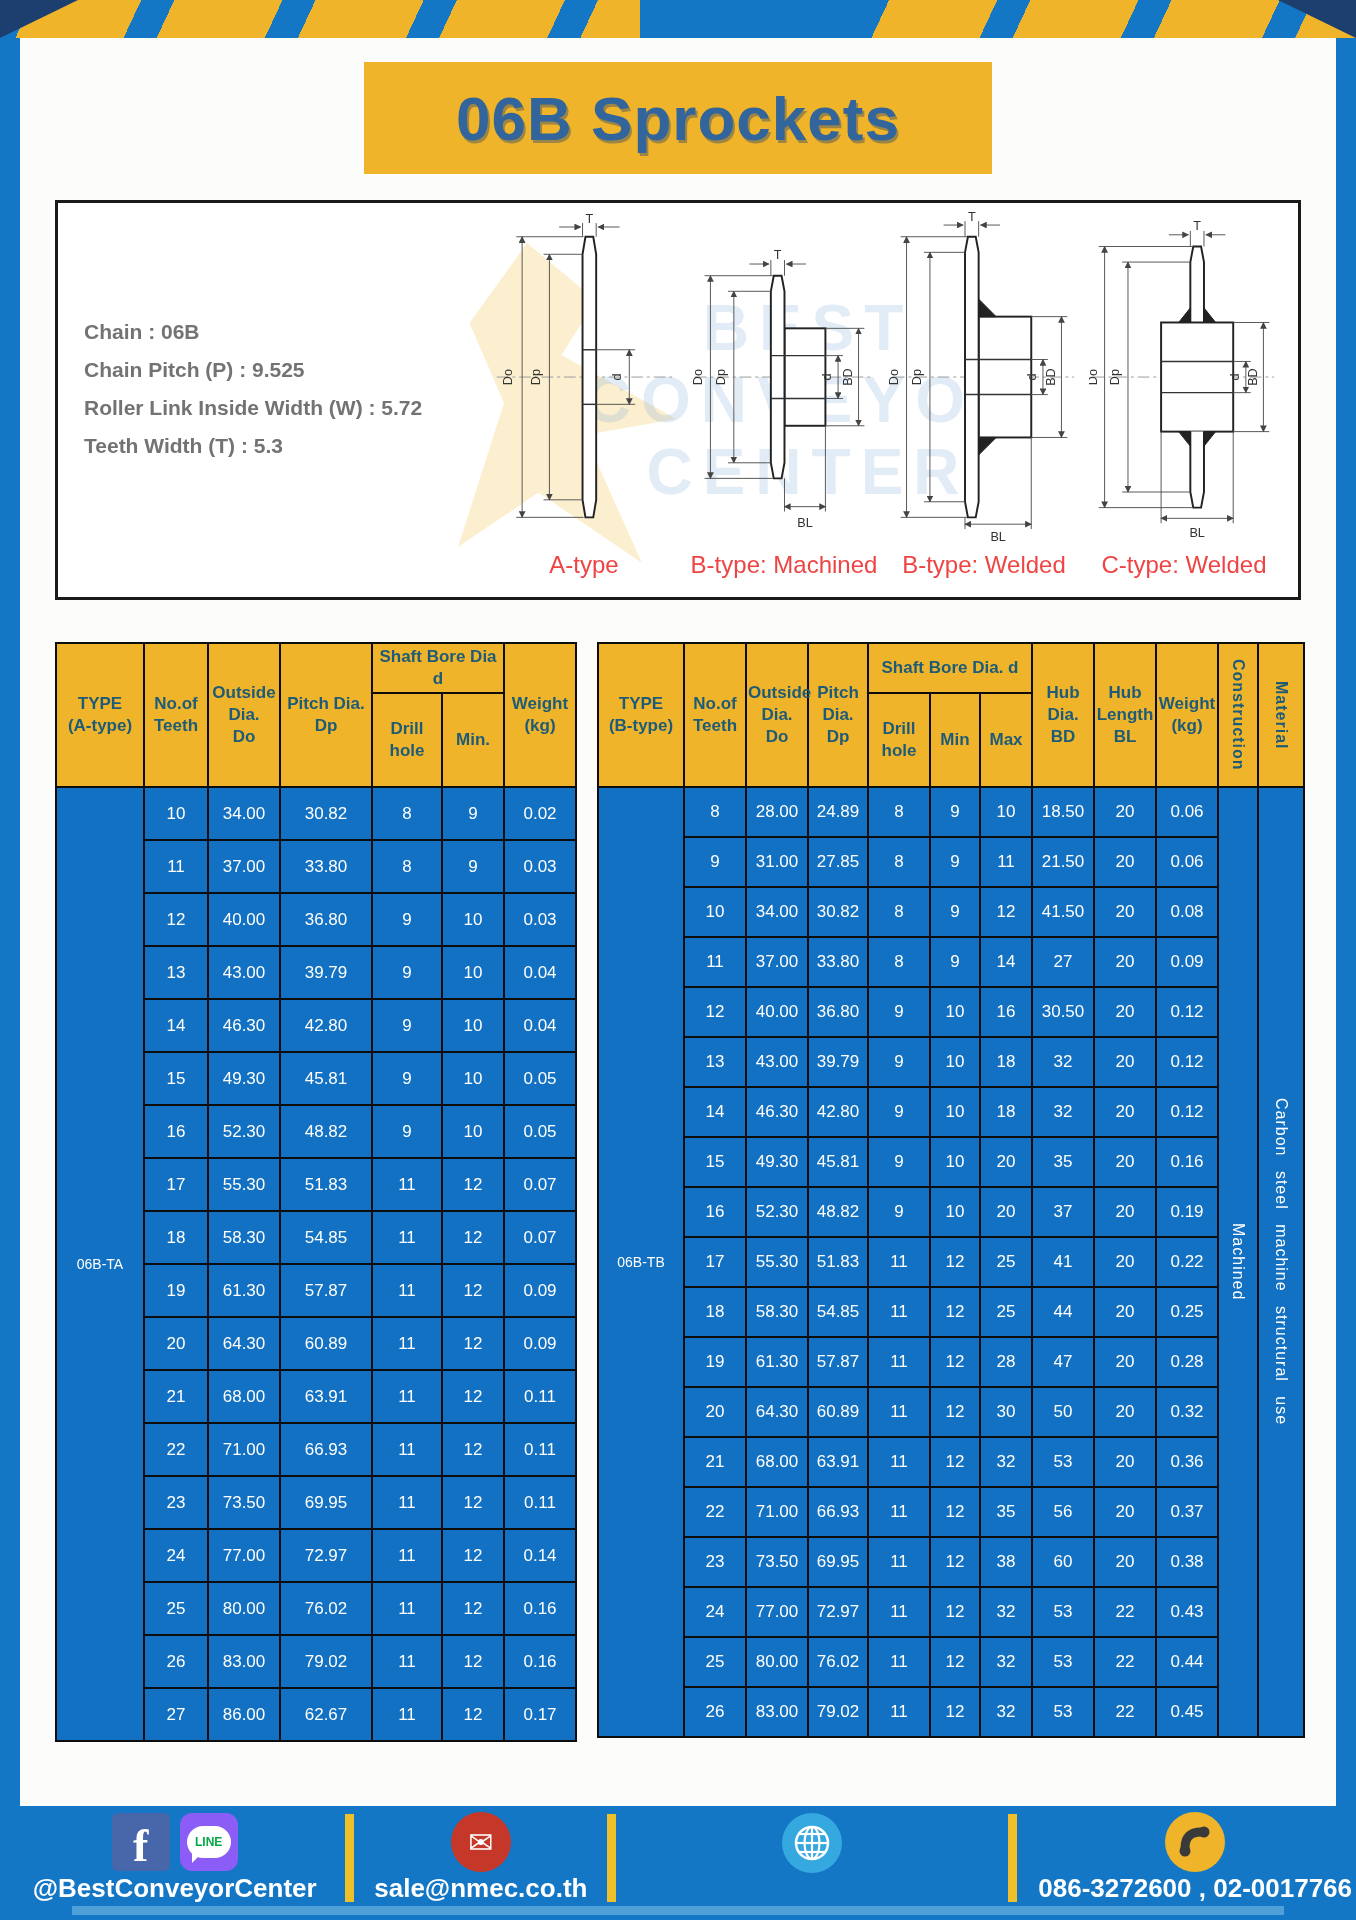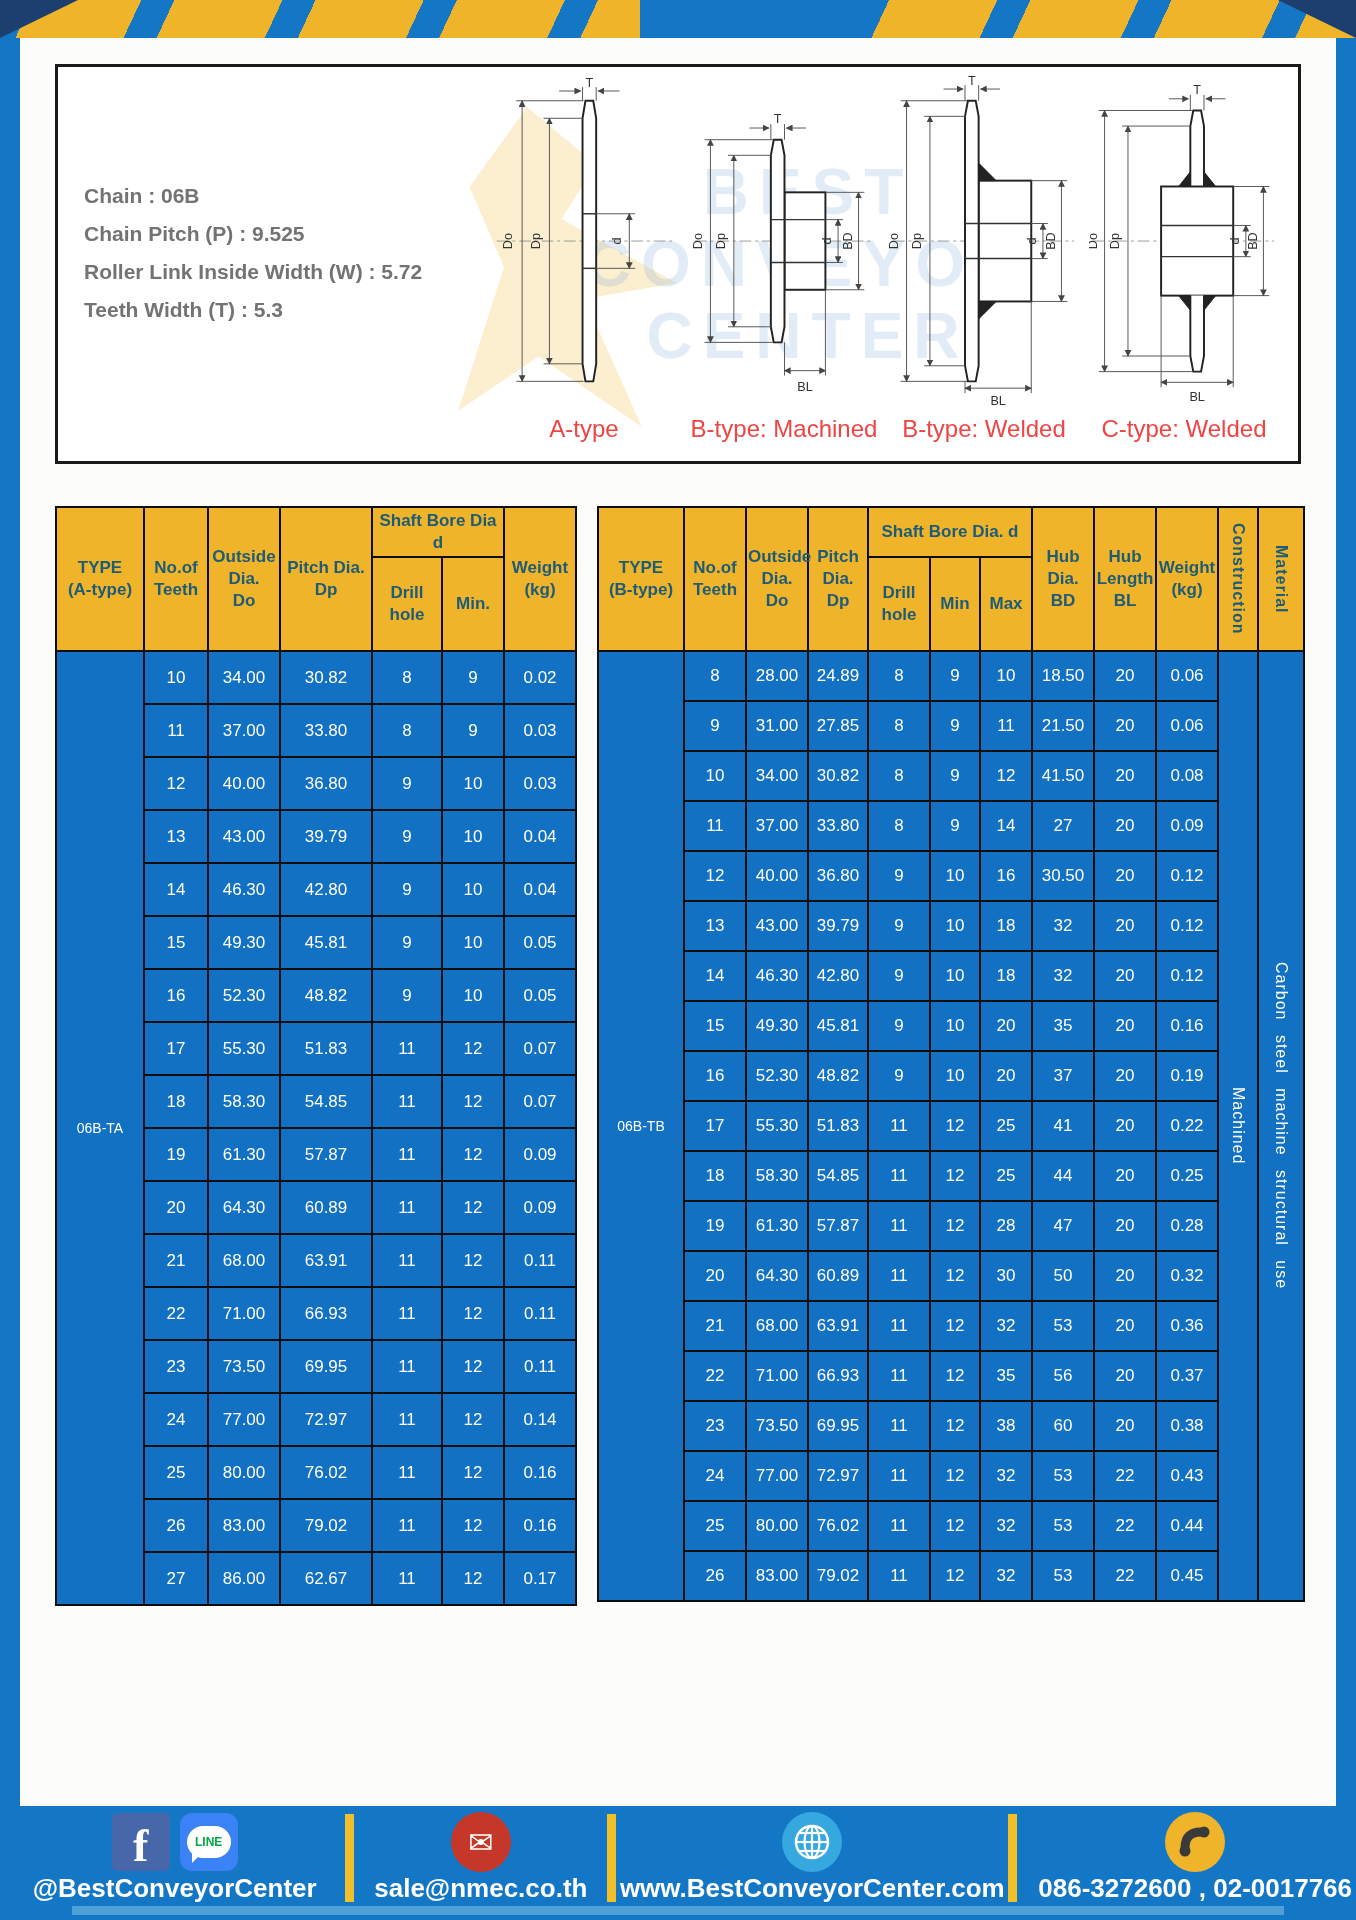--- a/index.html
+++ b/index.html
@@ -72,21 +72,21 @@
   .f-section { display:flex; flex-direction:column; align-items:center;
                justify-content:flex-start; padding-top:2px; }
   .f-1{flex:27;} .f-2{flex:20;} .f-3{flex:31;} .f-4{flex:22;margin-left:21px;}
   .f-divider { width:9px; background:#F0C02A; margin:4px 0 2px; }
   .f-icons { display:flex; gap:10px; height:62px; align-items:center; }
   .f-text { font-size:26px; font-weight:bold; color:#fff; margin-top:1px; white-space:nowrap; }
   .icon-fb { width:58px; height:58px; background:#4867AA; border-radius:6px;
              color:#fff; font-family:"Liberation Serif",serif; font-weight:bold;
              font-size:46px; display:flex; align-items:flex-end; justify-content:center;
              line-height:50px; overflow:hidden; }
-  .icon-line { width:58px; height:58px; background:#3b82f6; border-radius:12px;
+  .icon-line { width:58px; height:58px; background:#8b5cf6; border-radius:12px;
                display:flex; align-items:center; justify-content:center; position:relative; }
   .icon-line .bubble { width:44px; height:32px; background:#fff; border-radius:16px;
                display:flex; align-items:center; justify-content:center;
                font-size:12px; font-weight:bold; color:#06A848; }
   .icon-line .tail { position:absolute; left:12px; bottom:8px; width:0; height:0;
                border-top:9px solid #fff; border-right:9px solid transparent; }
   .icon-mail { width:60px; height:60px; background:#C53728; border-radius:50%;
                display:flex; align-items:center; justify-content:center;
                color:#fff; font-size:30px; }
   .icon-globe { width:60px; height:60px; background:#35A8E0; border-radius:50%;
@@ -99,20 +99,21 @@
 </head>
 <body>
 
 <div class="stripes left"></div>
 <div class="stripes right"></div>
 <div class="corner-navy left"></div>
 <div class="corner-navy right"></div>
 
 <div class="sheet">
 
+  <div class="title-banner">06B Sprockets</div>
 
   <div class="diagram-box">
     <div class="wm-bird"></div>
     <div class="watermark">
       <div>BEST</div>
       <div>CONVEYOR</div>
       <div>CENTER</div>
     </div>
 
     <div class="specs">
@@ -741,21 +742,20 @@
         <svg width="42" height="42" viewBox="0 0 42 42">
           <circle cx="21" cy="21" r="16" fill="none" stroke="#fff" stroke-width="2.5"></circle>
           <ellipse cx="21" cy="21" rx="7.5" ry="16" fill="none" stroke="#fff" stroke-width="2.2"></ellipse>
           <line x1="5" y1="21" x2="37" y2="21" stroke="#fff" stroke-width="2.2"></line>
           <line x1="8" y1="12" x2="34" y2="12" stroke="#fff" stroke-width="2.2"></line>
           <line x1="8" y1="30" x2="34" y2="30" stroke="#fff" stroke-width="2.2"></line>
           <line x1="21" y1="5" x2="21" y2="37" stroke="#fff" stroke-width="2.2"></line>
         </svg>
       </div>
     </div>
-    <div class="f-text">www.BestConveyorCenter.com</div>
   </div>
   <div class="f-divider"></div>
   <div class="f-section f-4">
     <div class="f-icons">
       <div class="icon-phone">
         <svg width="40" height="40" viewBox="0 0 40 40">
           <path d="M10 26 Q10 10 26 10" fill="none" stroke="#3a3a3a" stroke-width="9" stroke-linecap="round"></path>
           <circle cx="10" cy="29" r="5.5" fill="#3a3a3a"></circle>
           <circle cx="29" cy="10" r="5.5" fill="#3a3a3a"></circle>
         </svg>

